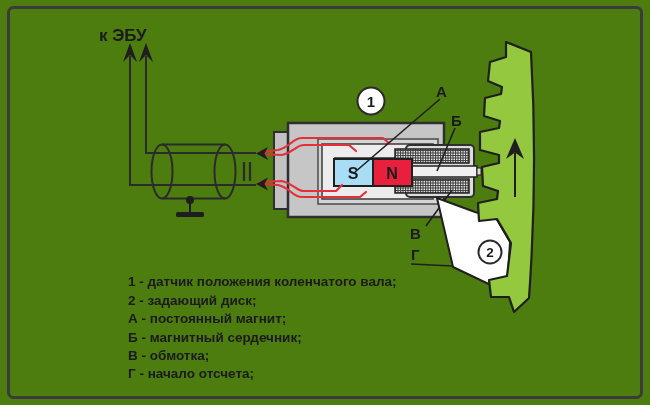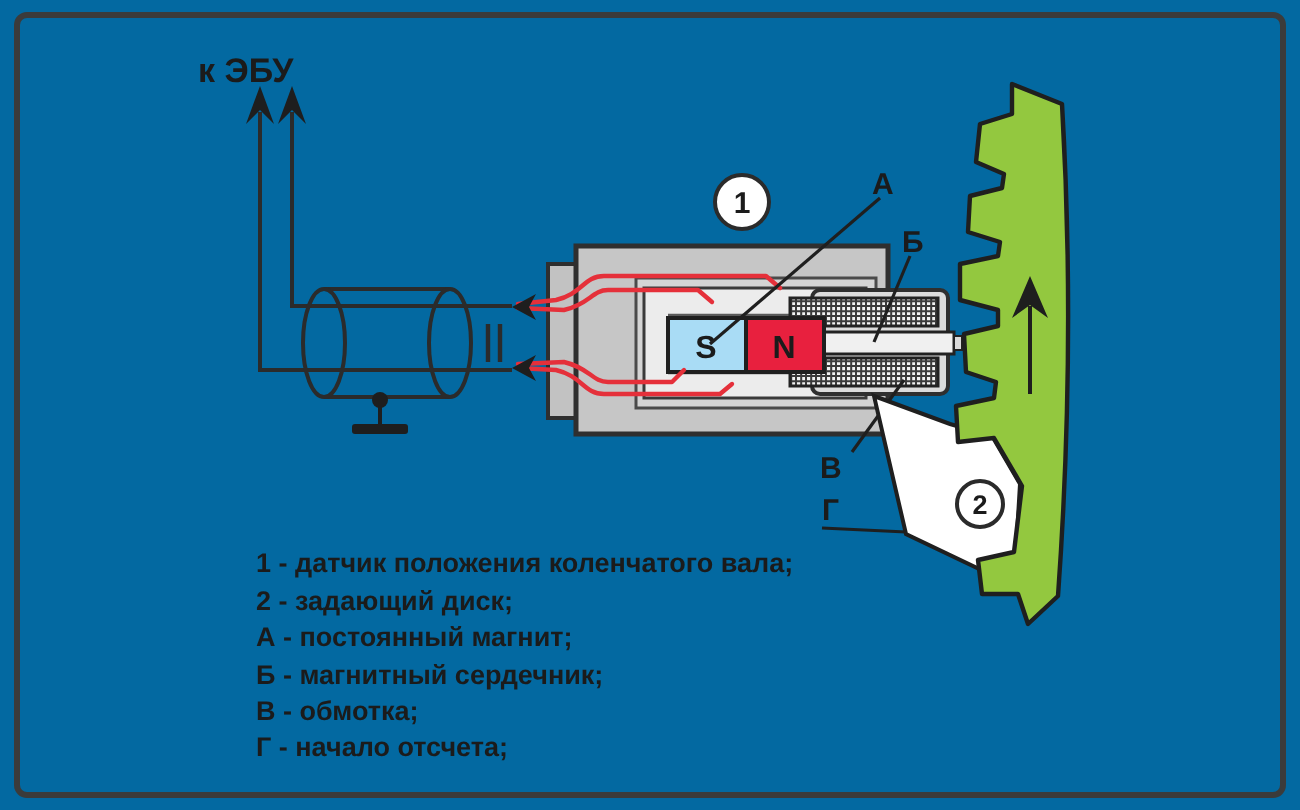--- a/index.html
+++ b/index.html
@@ -1,16 +1,16 @@
 <!DOCTYPE html>
 <html><head>
 <meta charset="utf-8">
 <style>
   html,body{margin:0;padding:0;background:#ffffff;}
-  .canvas{position:relative;width:650px;height:405px;background:#0369a1;overflow:hidden;
+  .canvas{position:relative;width:650px;height:405px;background:#4d7c0f;overflow:hidden;
           font-family:"Liberation Sans",sans-serif;}
   svg{position:absolute;left:0;top:0;}
   text{font-family:"Liberation Sans",sans-serif;font-weight:bold;fill:#1b1b1b;}
   .legend-line{font-size:13.5px;}
   .callout-letter{font-size:15px;}
   .ecu{font-size:17px;}
   .num1{font-size:15px;}
   .num2{font-size:13.5px;}
   .magnet-letter{font-size:16px;}
 </style>

